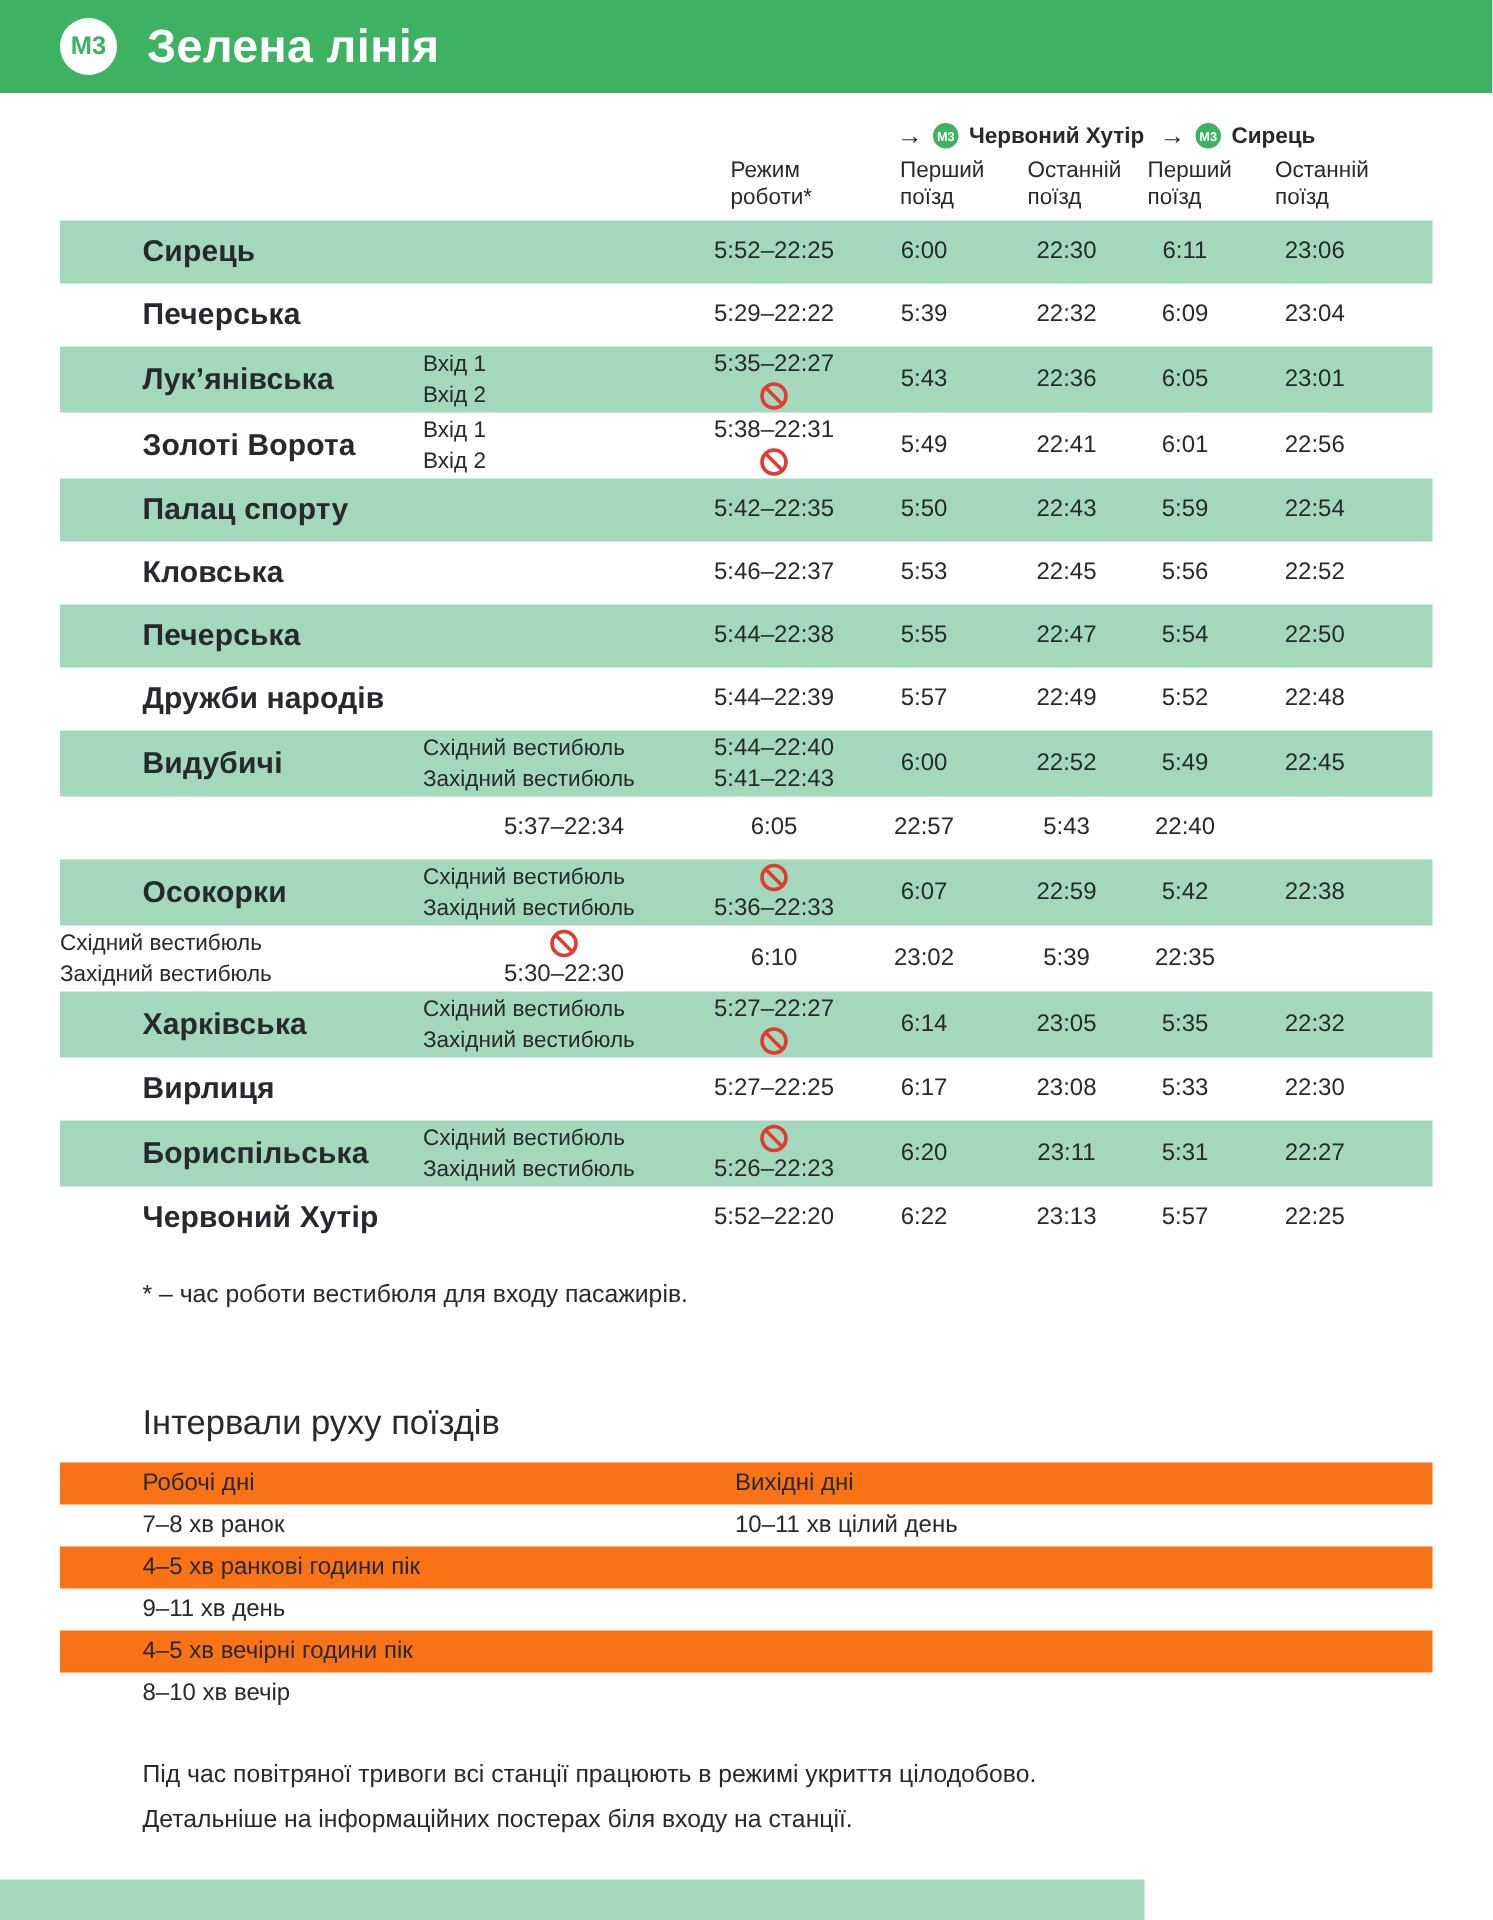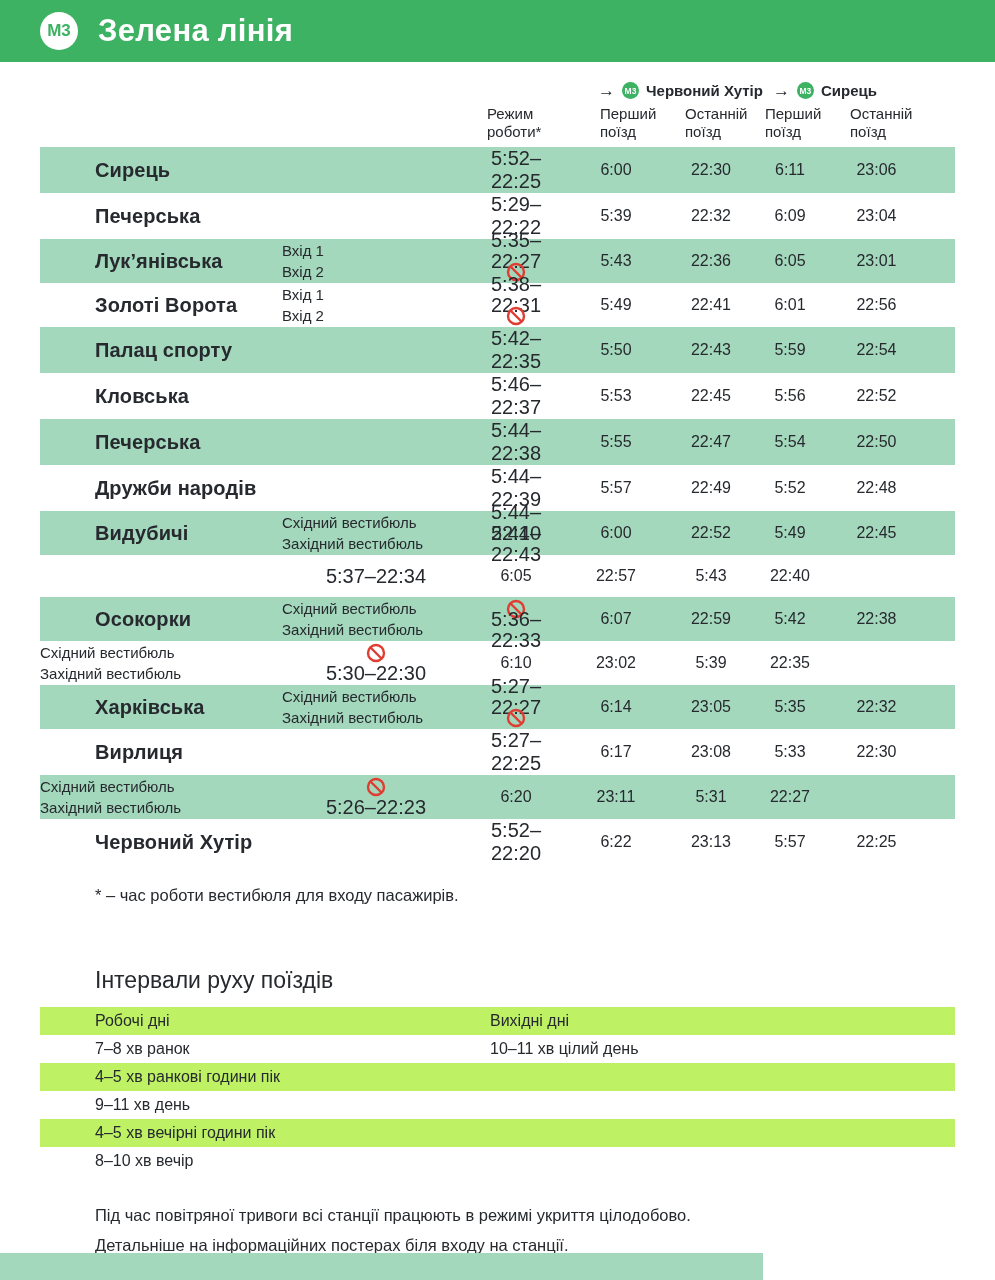--- a/index.html
+++ b/index.html
@@ -33,34 +33,34 @@
   .h-l1 { padding-left:15px; }
   .h-f2 { padding-left:13px; }
   .h-l2 { padding-left:22px; }
 
   
   .row { align-items:center; min-height:42px; }
   .row.dbl { min-height:44px; }
   .row.green { background:#A4D8BD; }
   .c-name { padding-left:55px; font-size:20px; font-weight:600; letter-spacing:.1px; }
   .c-subs { font-size:15px; line-height:21px; }
-  .c-mode { text-align:center; font-size:20px; line-height:21px; }
+  .c-mode { text-align:center; font-size:16px; line-height:21px; }
   .c-mode .ln { height:21px; display:flex; align-items:center; justify-content:center; }
   .c-mode.single { line-height:normal; }
   .c-time { text-align:center; font-size:16px; }
 
   
   .footnote { margin-top:21px; padding-left:55px; font-size:16.5px; color:#26292E; }
 
   
   .intervals-title { margin-top:62px; padding-left:55px; font-size:23px; font-weight:400; }
   .intervals { margin-top:13px; }
   .int-row { display:grid; grid-template-columns:395px auto; min-height:28px; align-items:center;
     padding-left:55px; font-size:16px; }
-  .int-row.green { background:#bef264; }
+  .int-row.green { background:#f97316; }
 
   
   .notice { margin-top:25px; padding-left:55px; font-size:16.5px; line-height:30px; }
 
   
   .footer-bar { position:absolute; left:0; bottom:0; width:763px; height:27px; background:#A4D8BD; }
 </style>
 </head>
 <body>
 
@@ -319,20 +319,21 @@
       <div class="c-subs"></div>
       <div class="c-mode single">5:27–22:25</div>
       <div class="c-time">6:17</div>
       <div class="c-time">23:08</div>
       <div class="c-time">5:33</div>
       <div class="c-time">22:30</div>
         <div></div>
     </div>
 
     <div class="tgrid row dbl green">
+      <div class="c-name">Бориспільська</div>
       <div class="c-subs">
         <div>Східний вестибюль</div>
         <div>Західний вестибюль</div>
       </div>
       <div class="c-mode">
         <div class="ln">
             <svg width="20" height="20" viewBox="0 0 20 20" style="vertical-align:middle;display:inline-block">
               <circle cx="10" cy="10" r="8" fill="none" stroke="#E03C31" stroke-width="2.4"></circle>
               <line x1="4.5" y1="4.5" x2="15.5" y2="15.5" stroke="#E03C31" stroke-width="2.4"></line>
             </svg>

